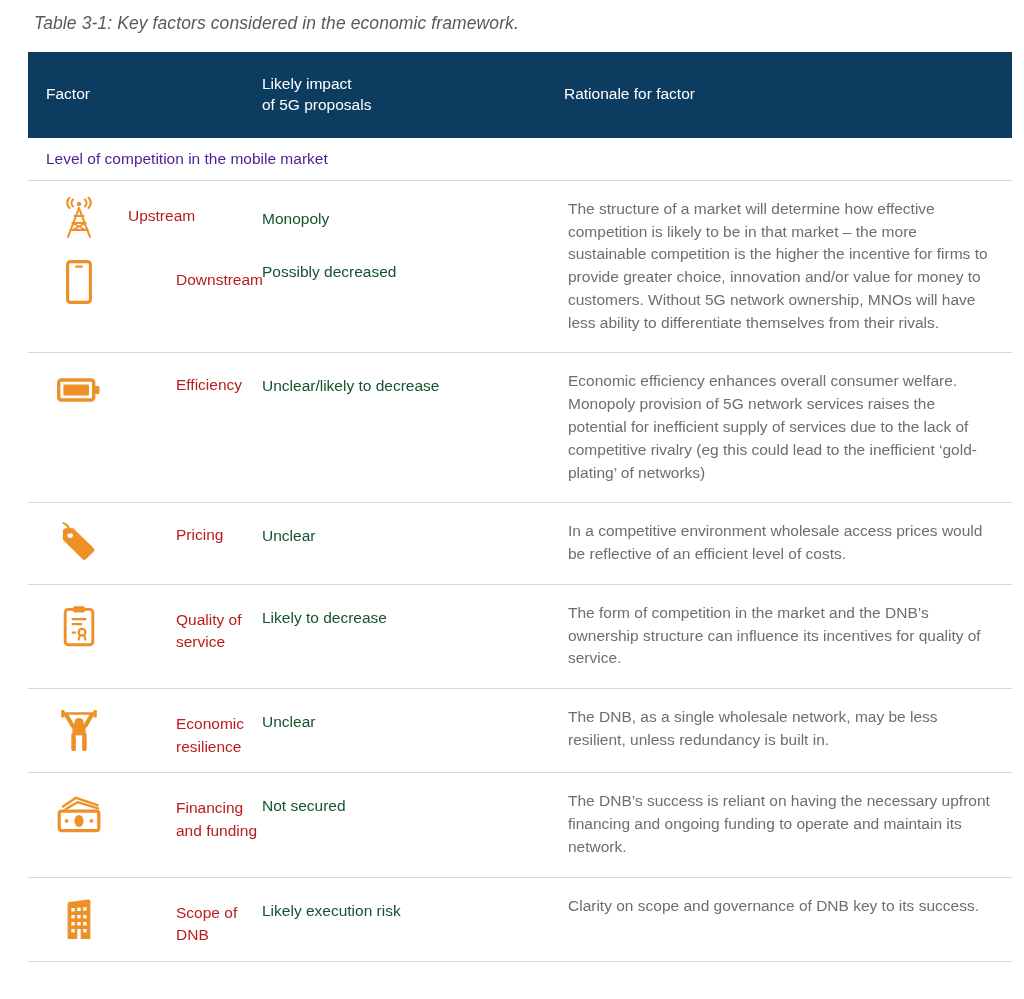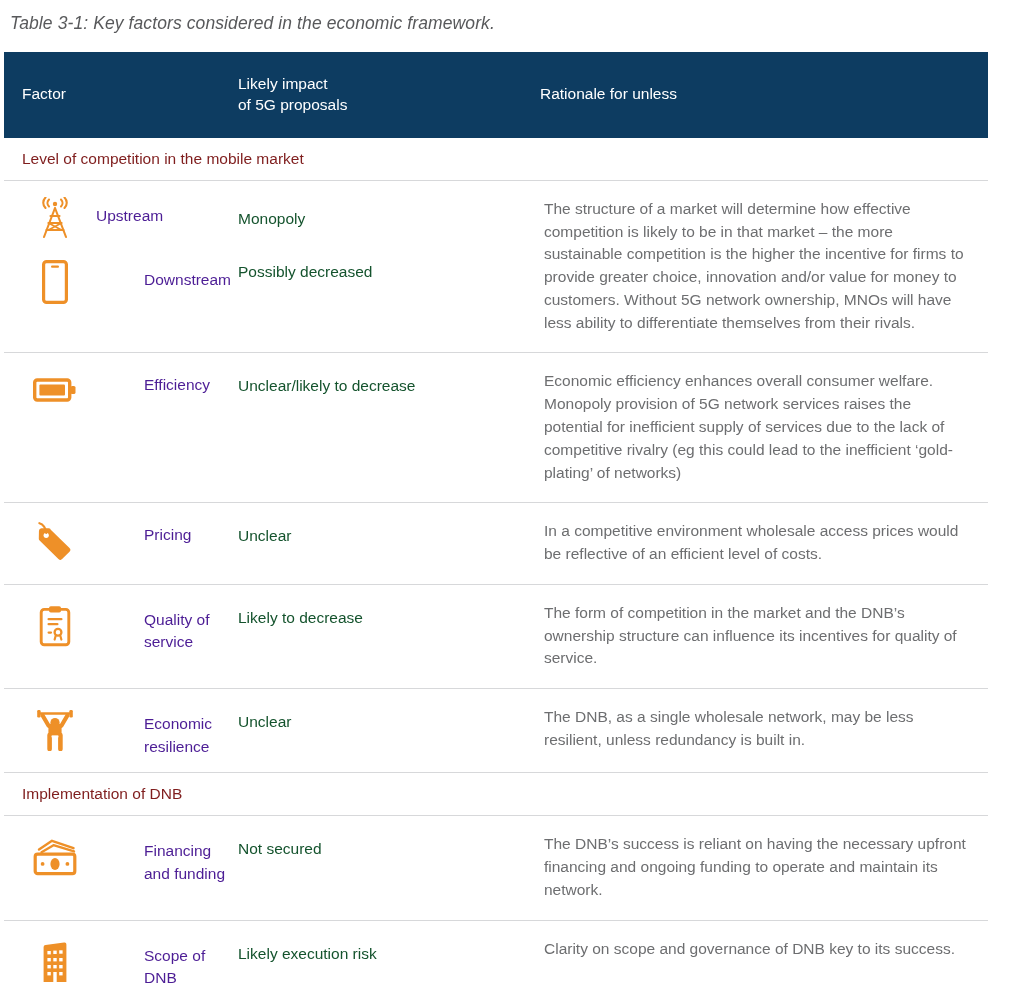--- a/index.html
+++ b/index.html
@@ -12,21 +12,21 @@
     height: 999px;
     font-family: "Liberation Sans", sans-serif;
     color: #58595b;
     overflow: hidden;
   }
   .page {
     position: relative;
     width: 812px;
     height: 999px;
     box-sizing: border-box;
-    padding: 0 4px;
+    padding: 0 28px;
   }
   .table-caption {
     font-style: italic;
     font-size: 17.5px;
     color: #58595b;
     letter-spacing: 0.1px;
     padding: 12px 0 0 6px;
     line-height: 1.3;
   }
   table.factors {
@@ -54,21 +54,21 @@
   thead th.h-impact { padding-left: 2px; }
   thead th.h-rationale { padding-left: 4px; }
   .hdr-l1 { display: block; }
   .hdr-l2 { display: block; }
 
   
   tr.section-row > td {
     border-bottom: 1px solid #d7d8da;
     padding: 11px 0 11px 18px;
     font-size: 15.5px;
-    color: #7f1d1d;
+    color: #4c1d95;
     line-height: 1.3;
   }
 
   
   tr.data-row > td {
     border-bottom: 1px solid #d7d8da;
     vertical-align: top;
     padding-top: 13px;
     padding-bottom: 14px;
   }
@@ -105,24 +105,24 @@
     flex: 0 0 66px;
     width: 66px;
     height: 48px;
     display: flex;
     align-items: center;
     justify-content: center;
   }
   .factor-icon svg { display: block; }
   .factor-label {
     font-size: 15.5px;
-    color: #4c1d95;
+    color: #b91c1c;
     line-height: 1.45;
     padding-top: 11px;
-    margin-left: 8px;
+    margin-left: 16px;
   }
   .factor-entry.tight .factor-label { padding-top: 8px; text-align: right; }
   .factor-entry.tall-icon .factor-icon { height: 56px; }
 </style>
 </head>
 <body>
 
 <div class="page">
 
   <div class="table-caption">Table 3-1: Key factors considered in the economic framework.</div>
@@ -137,21 +137,21 @@
     <thead>
       <tr>
         <th class="h-factor">
           <span class="hdr-l1">Factor</span>
         </th>
         <th class="h-impact">
           <span class="hdr-l1">Likely impact</span>
           <span class="hdr-l2">of 5G proposals</span>
         </th>
         <th class="h-rationale">
-          <span class="hdr-l1">Rationale for unless</span>
+          <span class="hdr-l1">Rationale for factor</span>
         </th>
       </tr>
     </thead>
 
     <tbody>
 
       <tr class="section-row">
         <td colspan="3">Level of competition in the mobile market</td>
       </tr>
 
@@ -285,23 +285,20 @@
         </td>
         <td class="cell-impact">
           <div style="height:9px"></div>
           <div>Unclear</div>
         </td>
         <td class="cell-rationale">
           <p>The DNB, as a single wholesale network, may be less resilient, unless redundancy is built in.</p>
         </td>
       </tr>
 
-      <tr class="section-row">
-        <td colspan="3">Implementation of DNB</td>
-      </tr>
 
       <tr class="data-row">
         <td class="cell-factor">
           <div class="factor-entry tall-icon">
             <span class="factor-icon">
               <svg width="44" height="38" viewBox="0 0 44 38">
                 <path d="M6 11.5 L19 2.8 L40.5 10.2" fill="none" stroke="#ee9028" stroke-width="2.4" stroke-linecap="round" stroke-linejoin="round"></path>
                 <path d="M8.5 14.2 L20.5 7.2 L41 13.4" fill="none" stroke="#ee9028" stroke-width="2.4" stroke-linecap="round" stroke-linejoin="round"></path>
                 <rect x="2.2" y="16.2" width="39.6" height="19.4" rx="2.4" ry="2.4" fill="none" stroke="#ee9028" stroke-width="3.2"></rect>
                 <ellipse cx="22" cy="25.9" rx="4.6" ry="6" fill="#ee9028"></ellipse>

